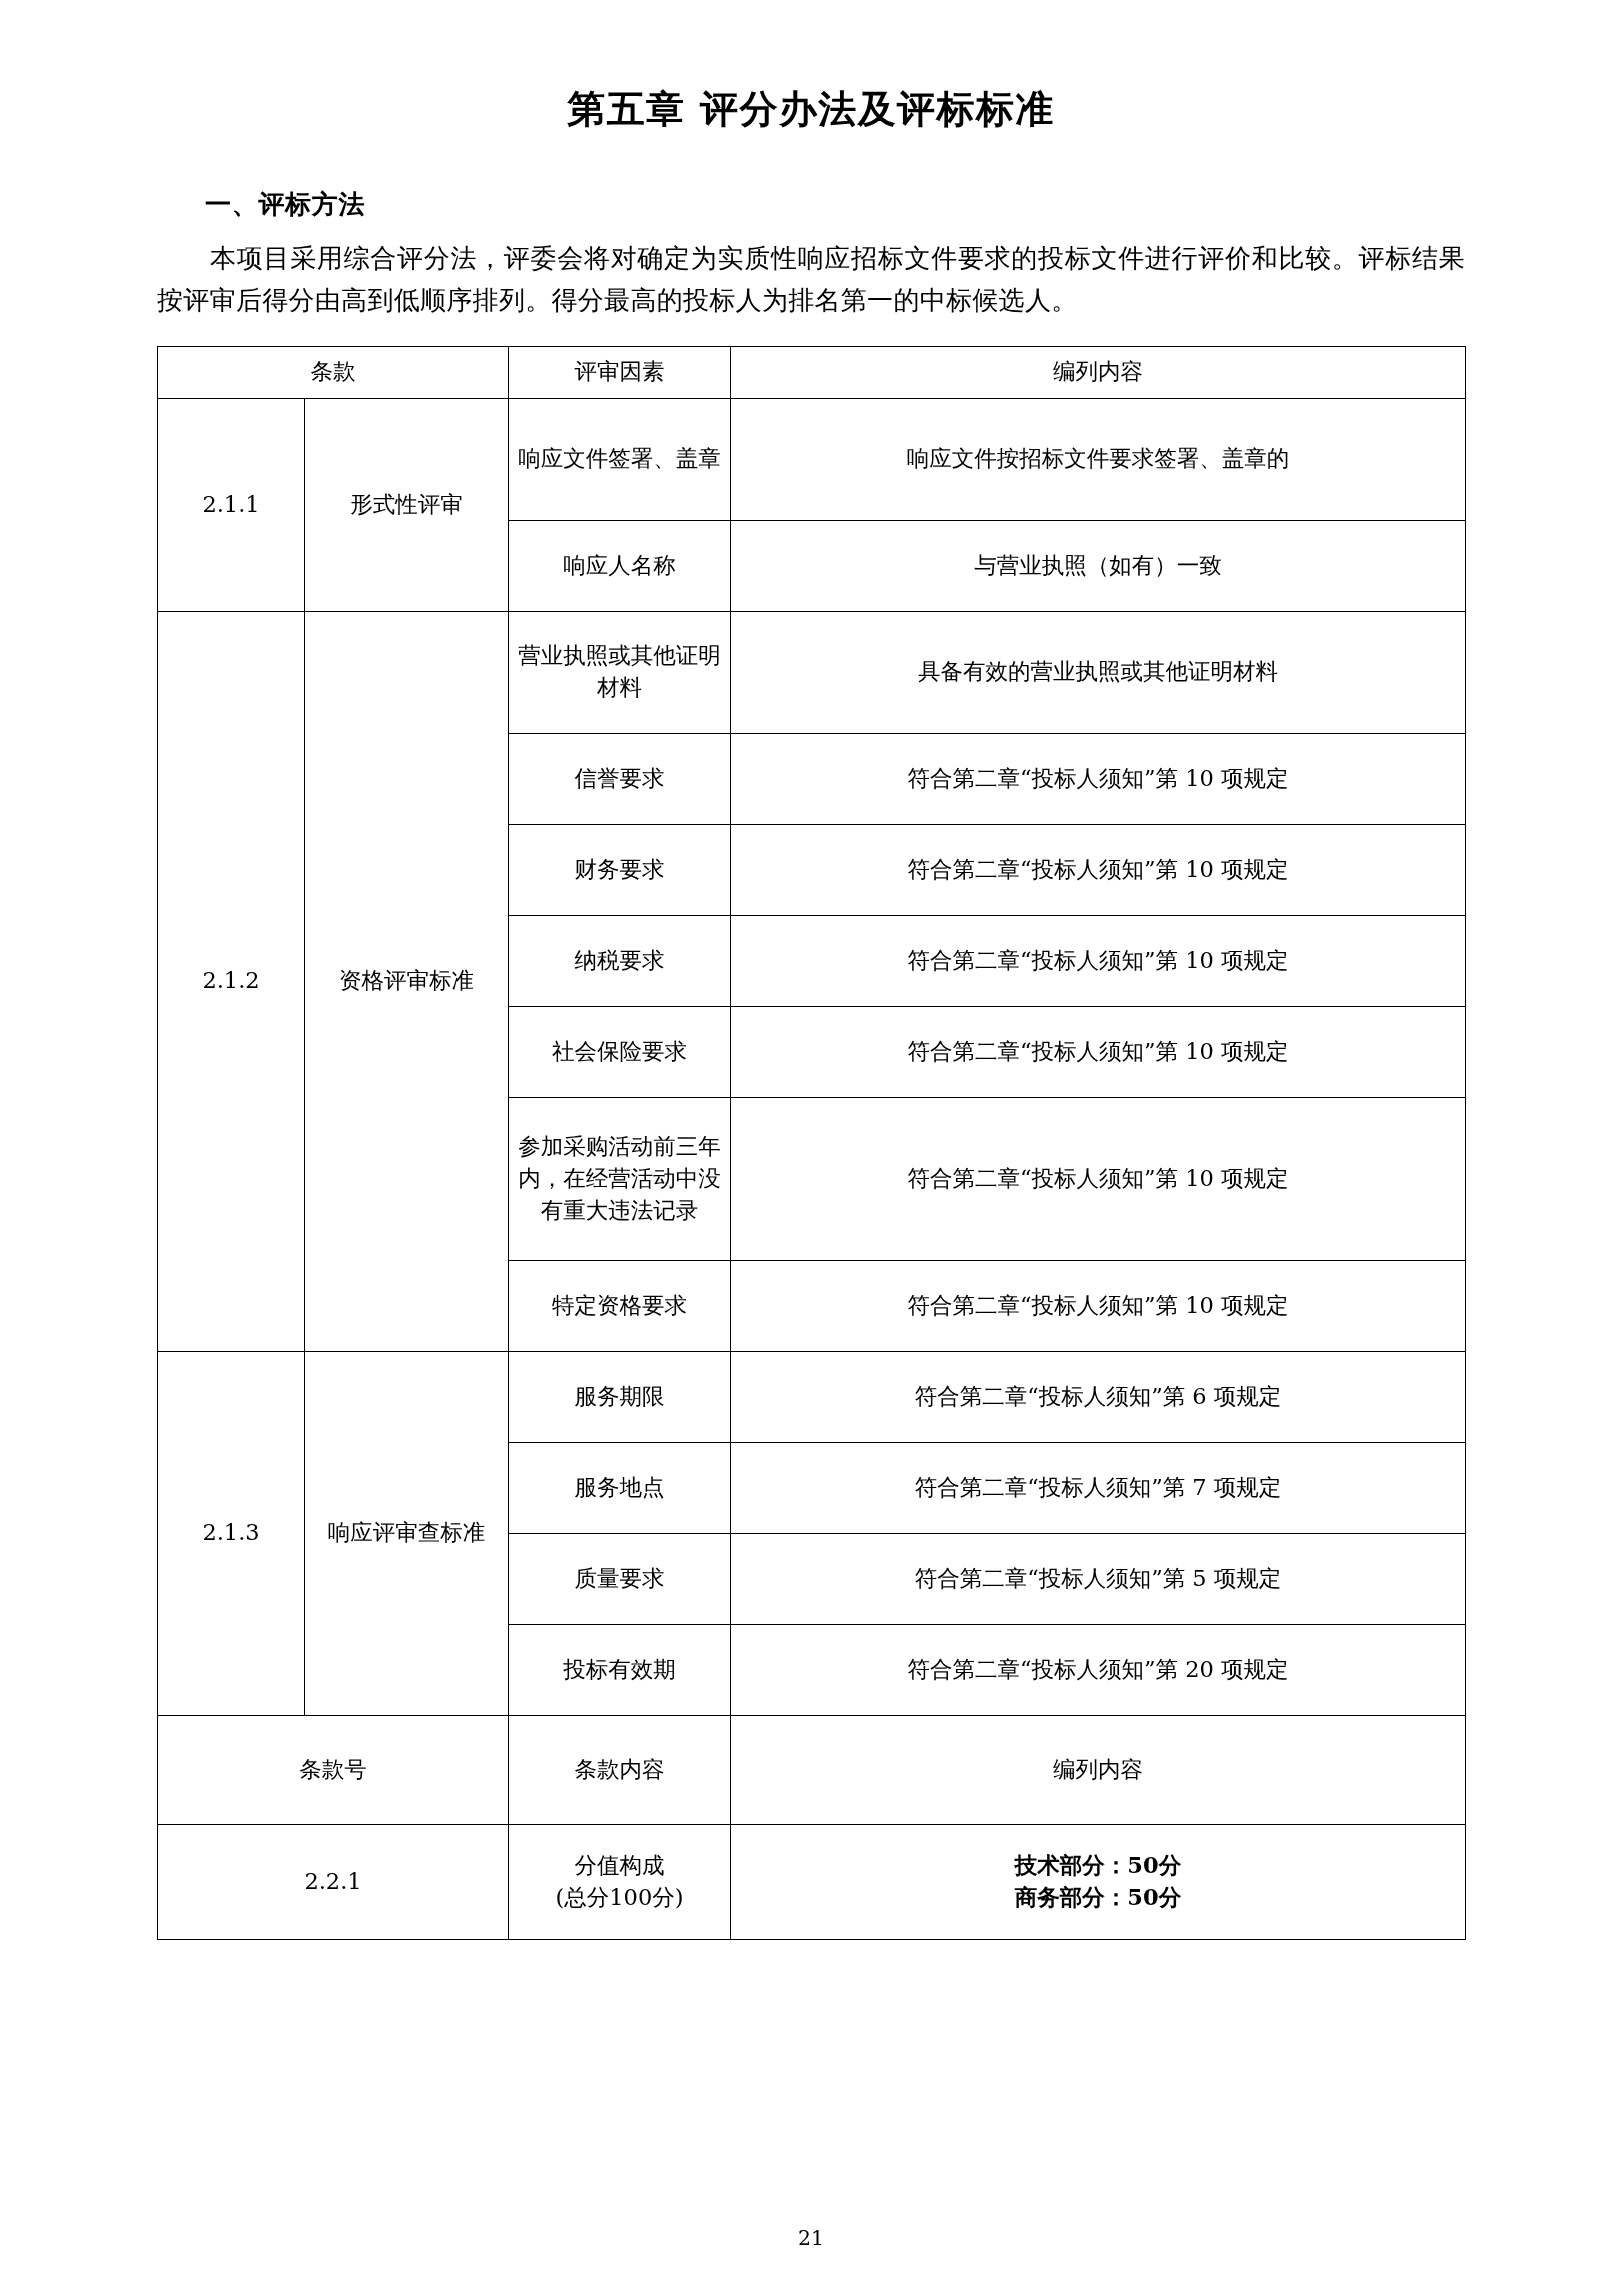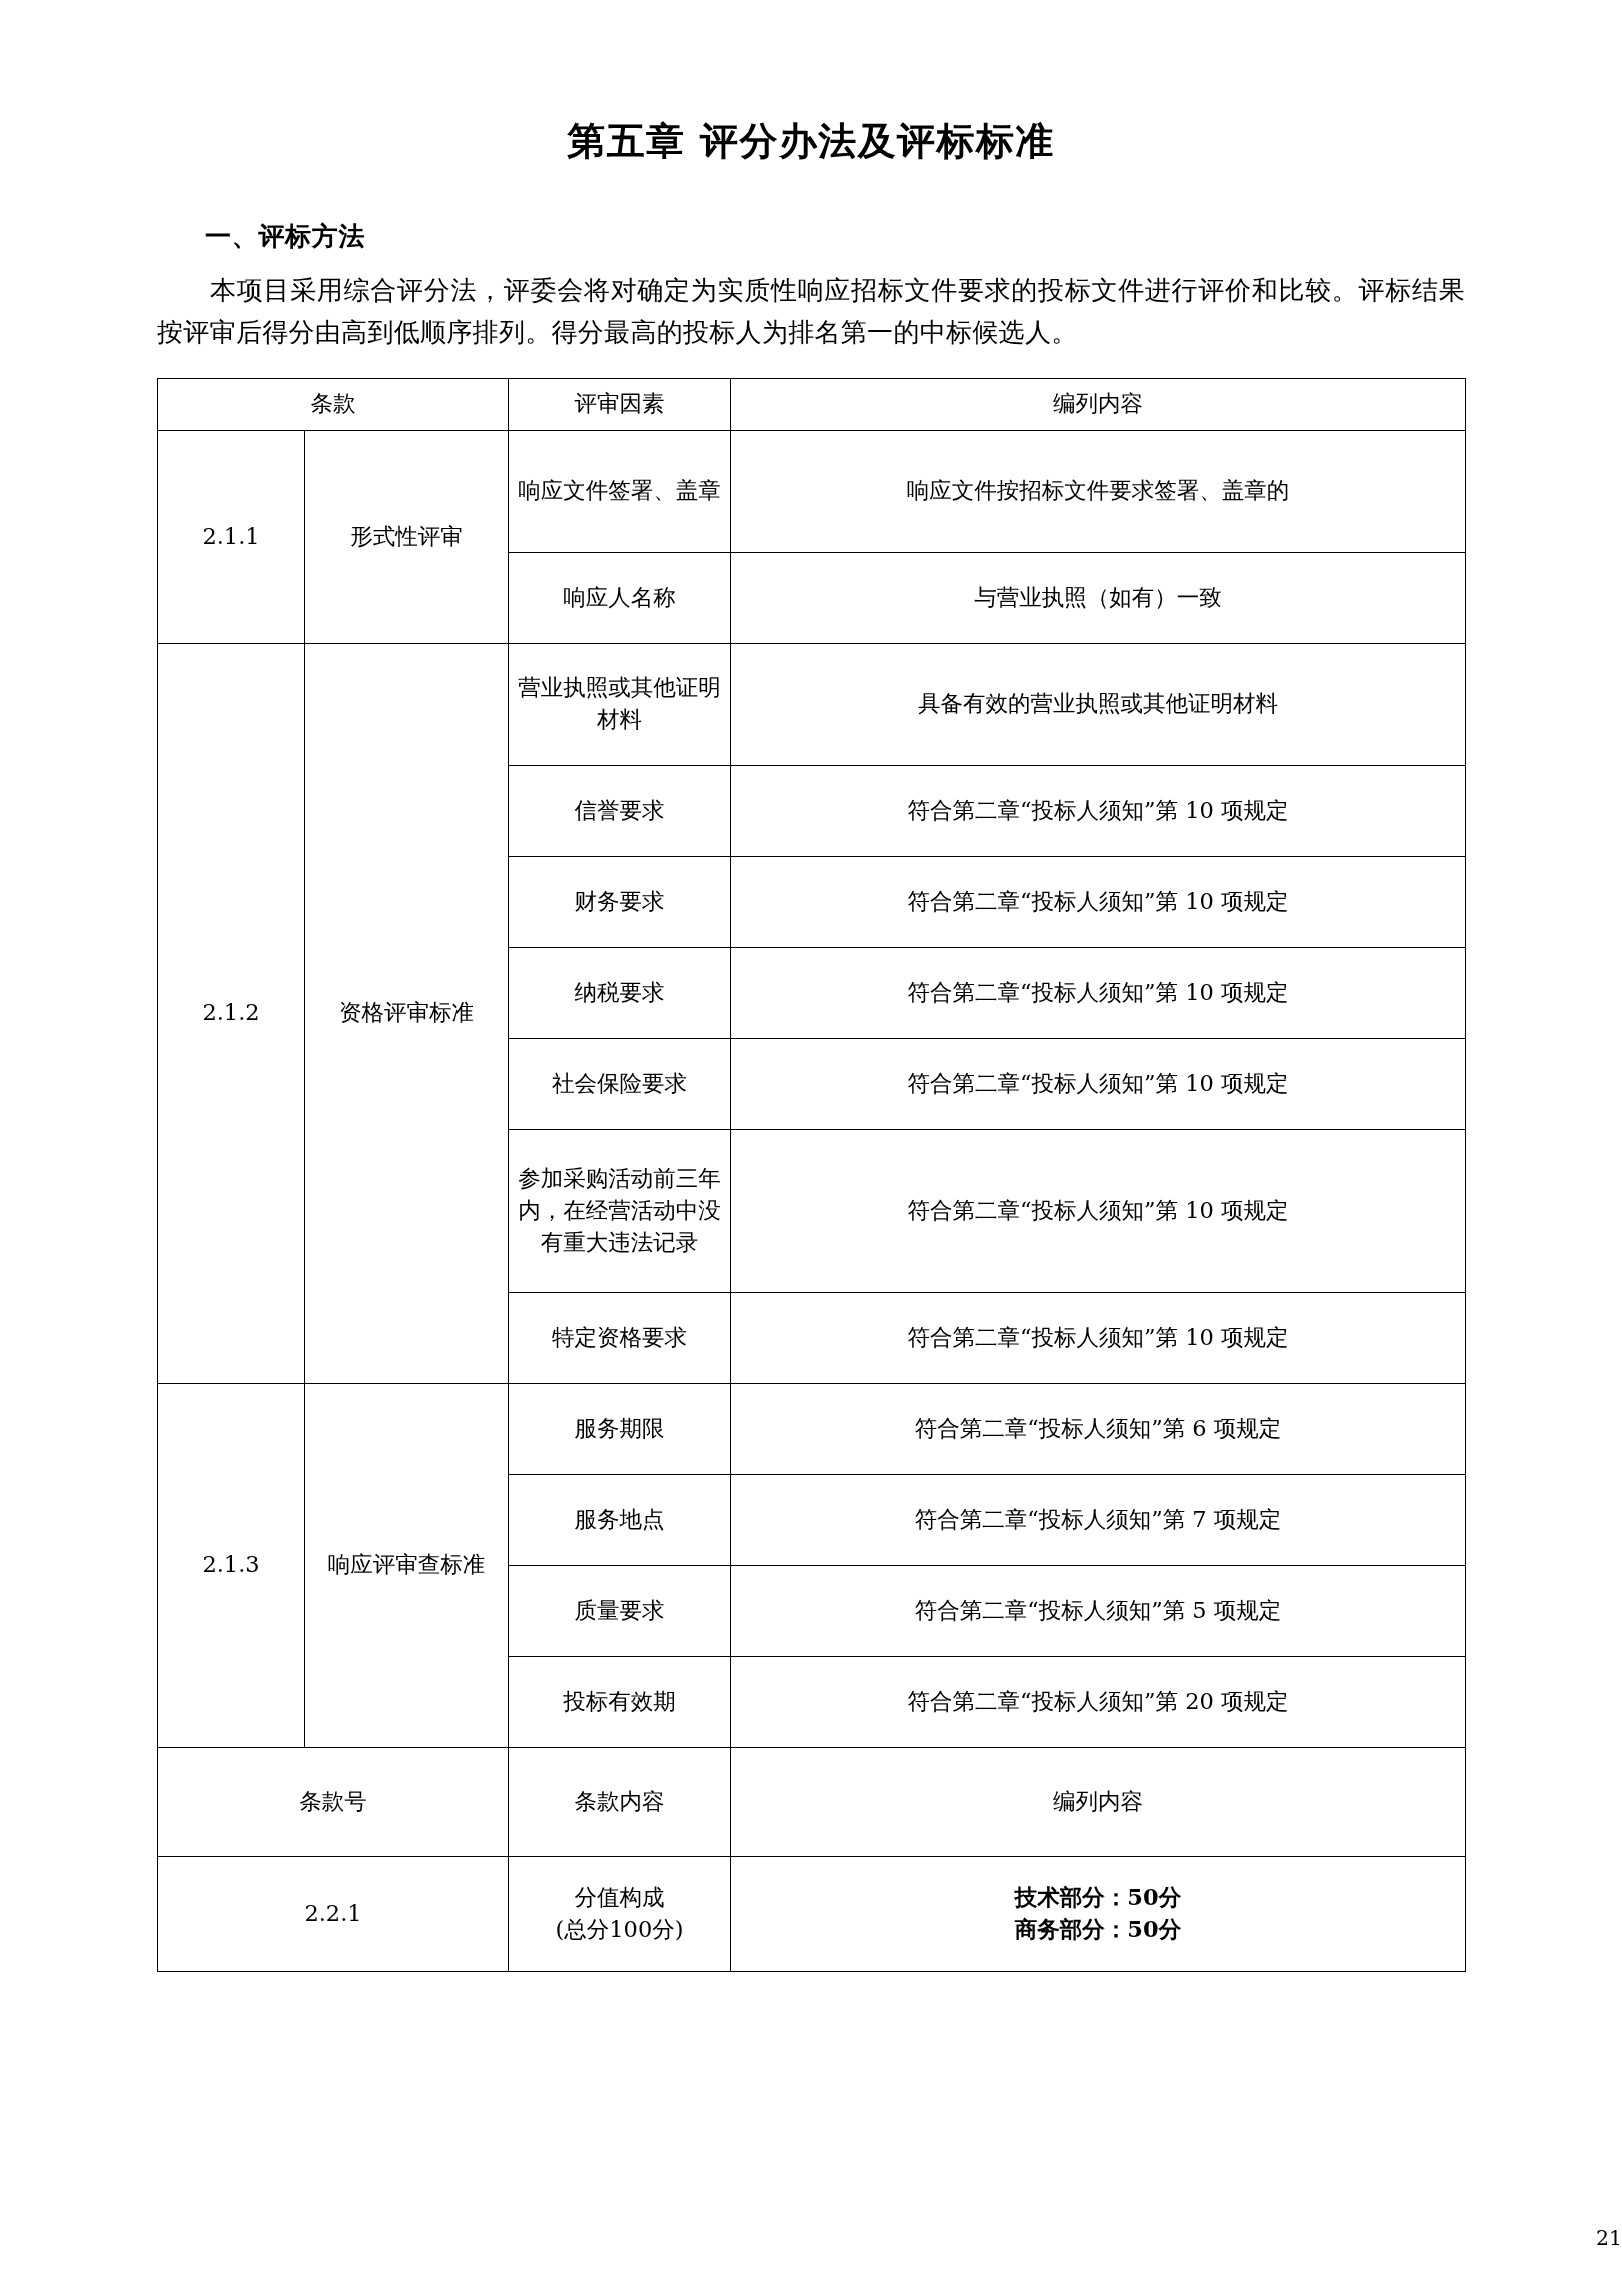--- a/index.html
+++ b/index.html
@@ -12,21 +12,21 @@
     height: 2295px;
     font-family: "DejaVu Serif", "Liberation Serif", serif;
     color: #000000;
     position: relative;
     overflow: hidden;
   }
   .page {
     width: 1622px;
     height: 2295px;
     box-sizing: border-box;
-    padding: 116px 157px 0 157px;
+    padding: 84px 157px 0 157px;
     position: relative;
   }
   .doc-title {
     text-align: center;
     font-size: 38px;
     font-weight: bold;
     letter-spacing: 1.4px;
     margin: 0 0 52px 0;
     font-family: "DejaVu Serif", "Liberation Serif", serif;
   }
@@ -76,21 +76,21 @@
   .cell-tall { height: 102px; }
   .cell-row { height: 71px; }
   .left-align { text-align: left; padding-left: 16.4px; }
   .bold { font-weight: bold; }
 
   .page-number {
     position: absolute;
     bottom: 45px;
     left: 0;
     width: 1622px;
-    text-align: right;
+    text-align: center;
     font-size: 20.4px;
     font-family: "DejaVu Serif", "Liberation Serif", serif;
   }
   .stack-line { display: block; }
 </style>
 </head>
 <body>
 
 <div class="page">
 

